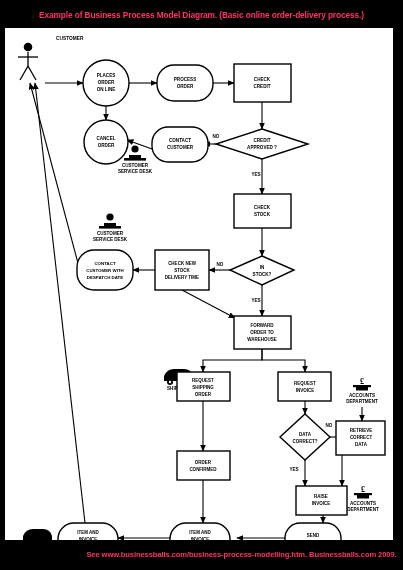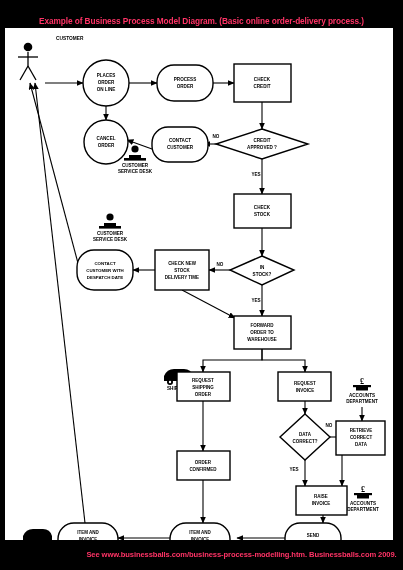--- a/index.html
+++ b/index.html
@@ -7,21 +7,21 @@
     width:403px;height:570px;
     background:#000000;
     font-family:"Liberation Sans", sans-serif;
     overflow:hidden;
     position:relative;
   }
   #root{position:absolute;left:0;top:0;width:403px;height:570px;}
 
   .title-bar{
     position:absolute;left:0;top:10px;width:403px;height:16px;
-    display:flex;align-items:flex-end;justify-content:center;
+    display:flex;align-items:flex-start;justify-content:center;
     color:#ff3366;font-size:8.3px;font-weight:bold;letter-spacing:-0.1px;
     white-space:nowrap;
   }
   .footer-bar{
     position:absolute;left:0;top:546px;width:403px;height:16px;
     display:flex;align-items:center;justify-content:center;
     color:#ff3366;font-size:7.6px;font-weight:bold;letter-spacing:-0.1px;
     white-space:nowrap;
     padding-left:40px;
   }

